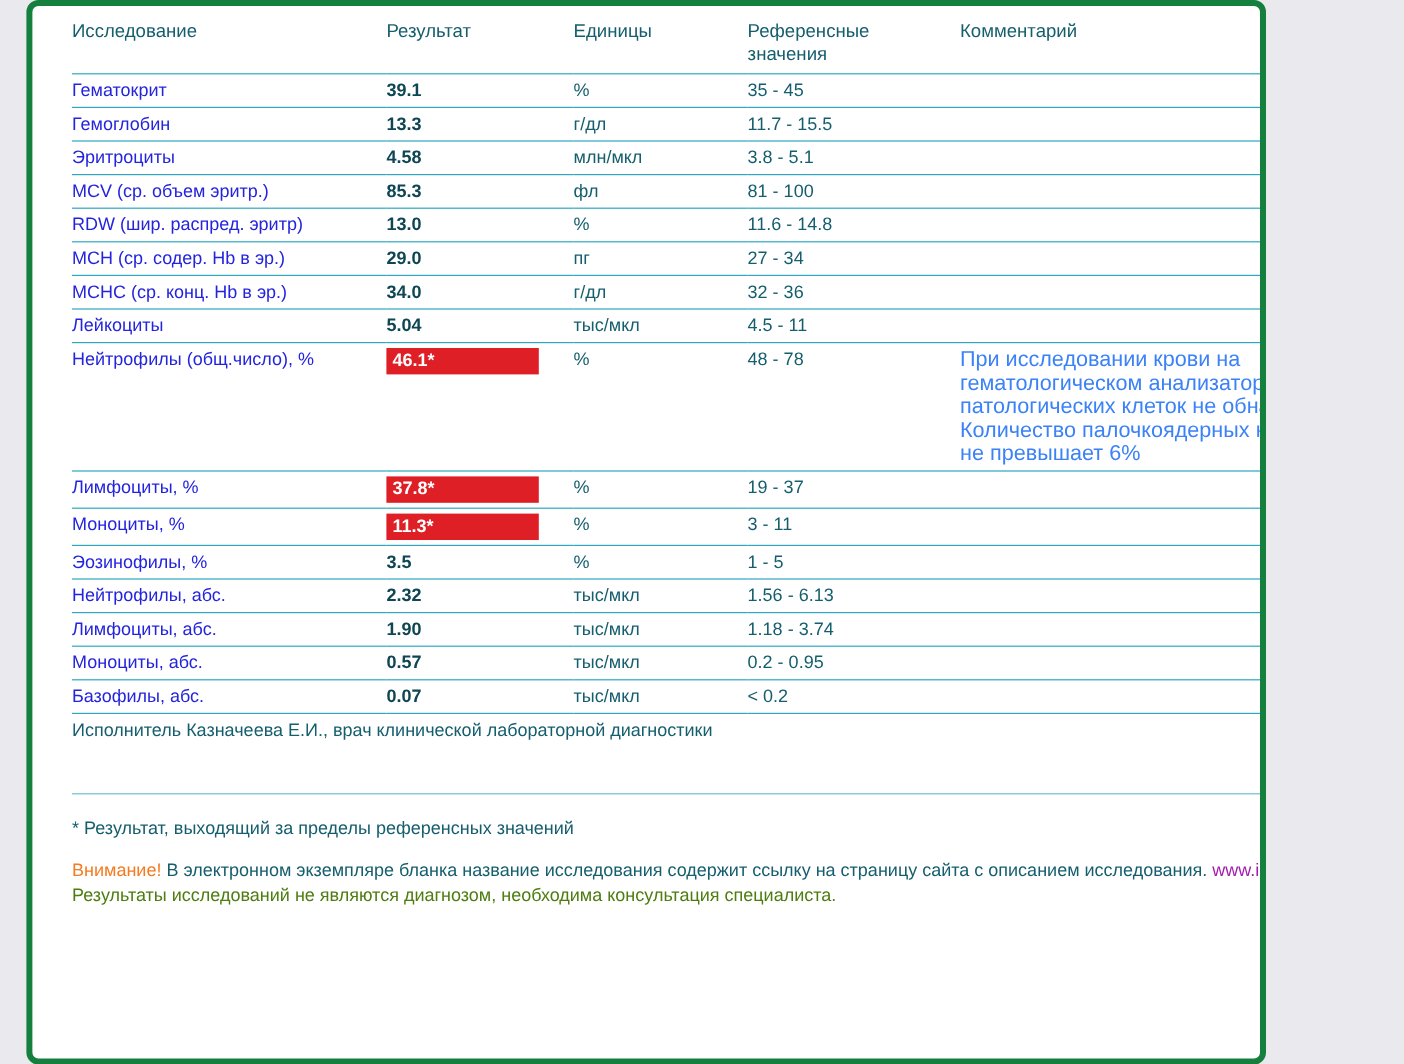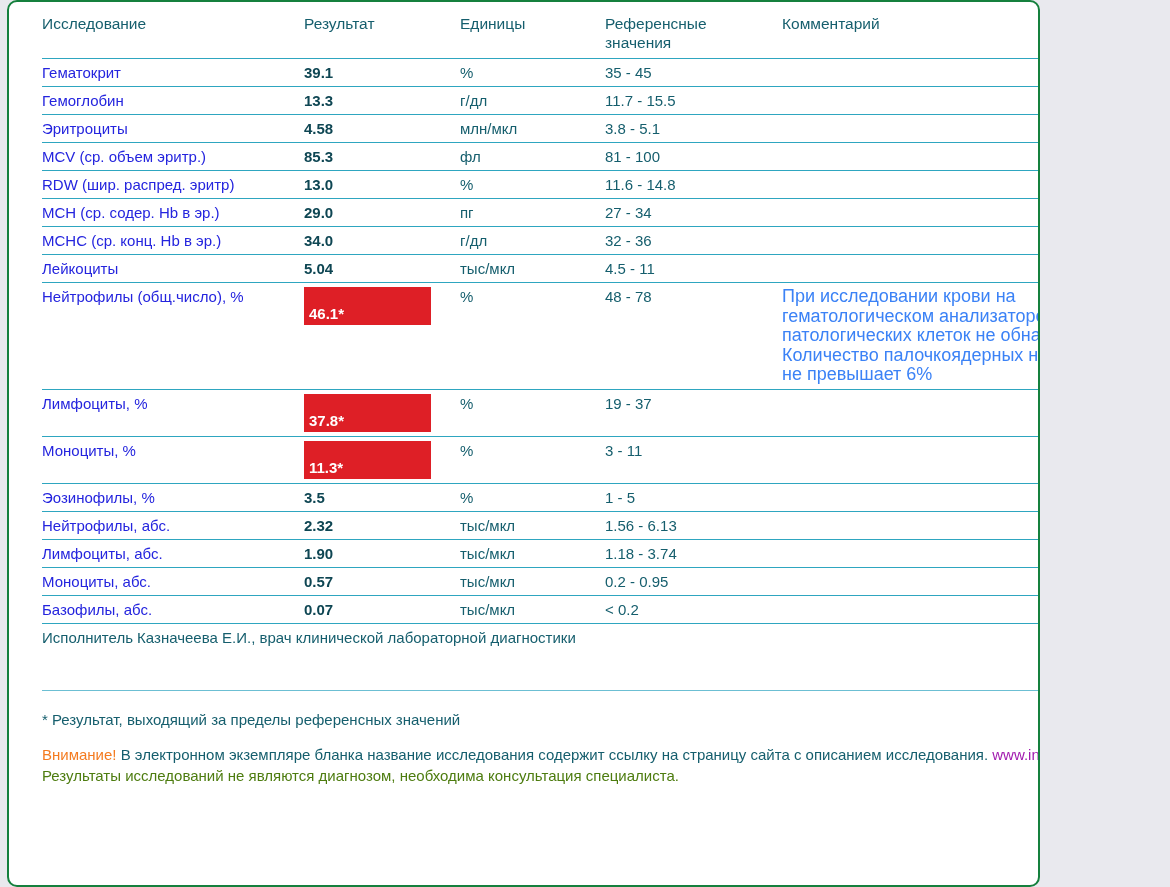--- a/index.html
+++ b/index.html
@@ -4,25 +4,25 @@
 <style>
   * { margin:0; padding:0; box-sizing:border-box; }
   html,body { width:1170px; height:887px; }
   body {
     background:#e9e9ee;
     font-family:"Liberation Sans","DejaVu Sans",sans-serif;
     font-size:15px;
     color:#155e6d;
   }
   .page {
-    margin:0 7px;
+    margin:0 22px;
     width:1033px;
     height:887px;
     background:#ffffff;
-    border:2px solid #15803d;
+    border:5px solid #15803d;
     border-radius:10px;
     padding:10px 14px 0 33px;
     overflow:hidden;
   }
   table.results {
     border-collapse:collapse;
     width:1108px;
     table-layout:fixed;
   }
   col.c1 { width:262px; }
@@ -53,21 +53,21 @@
   }
   td.result span.res {
     font-weight:bold;
     color:#0e4653;
   }
   td.result span.flag {
     display:inline-block;
     width:127px;
     background:#de1f26;
     color:#ffffff;
-    padding:17px 0 2px 5px;
+    padding:1px 0 2px 5px;
     font-weight:bold;
   }
   td.comment { font-size:18px; line-height:19.5px; color:#3b82f6; }
   .executor { padding:5px 0 2px 0; width:1108px; }
   .sep {
     width:1108px; height:0;
     border-top:1.6px solid #6cbfd3;
     margin-top:42px;
   }
   .note-asterisk { margin-top:20px; }

